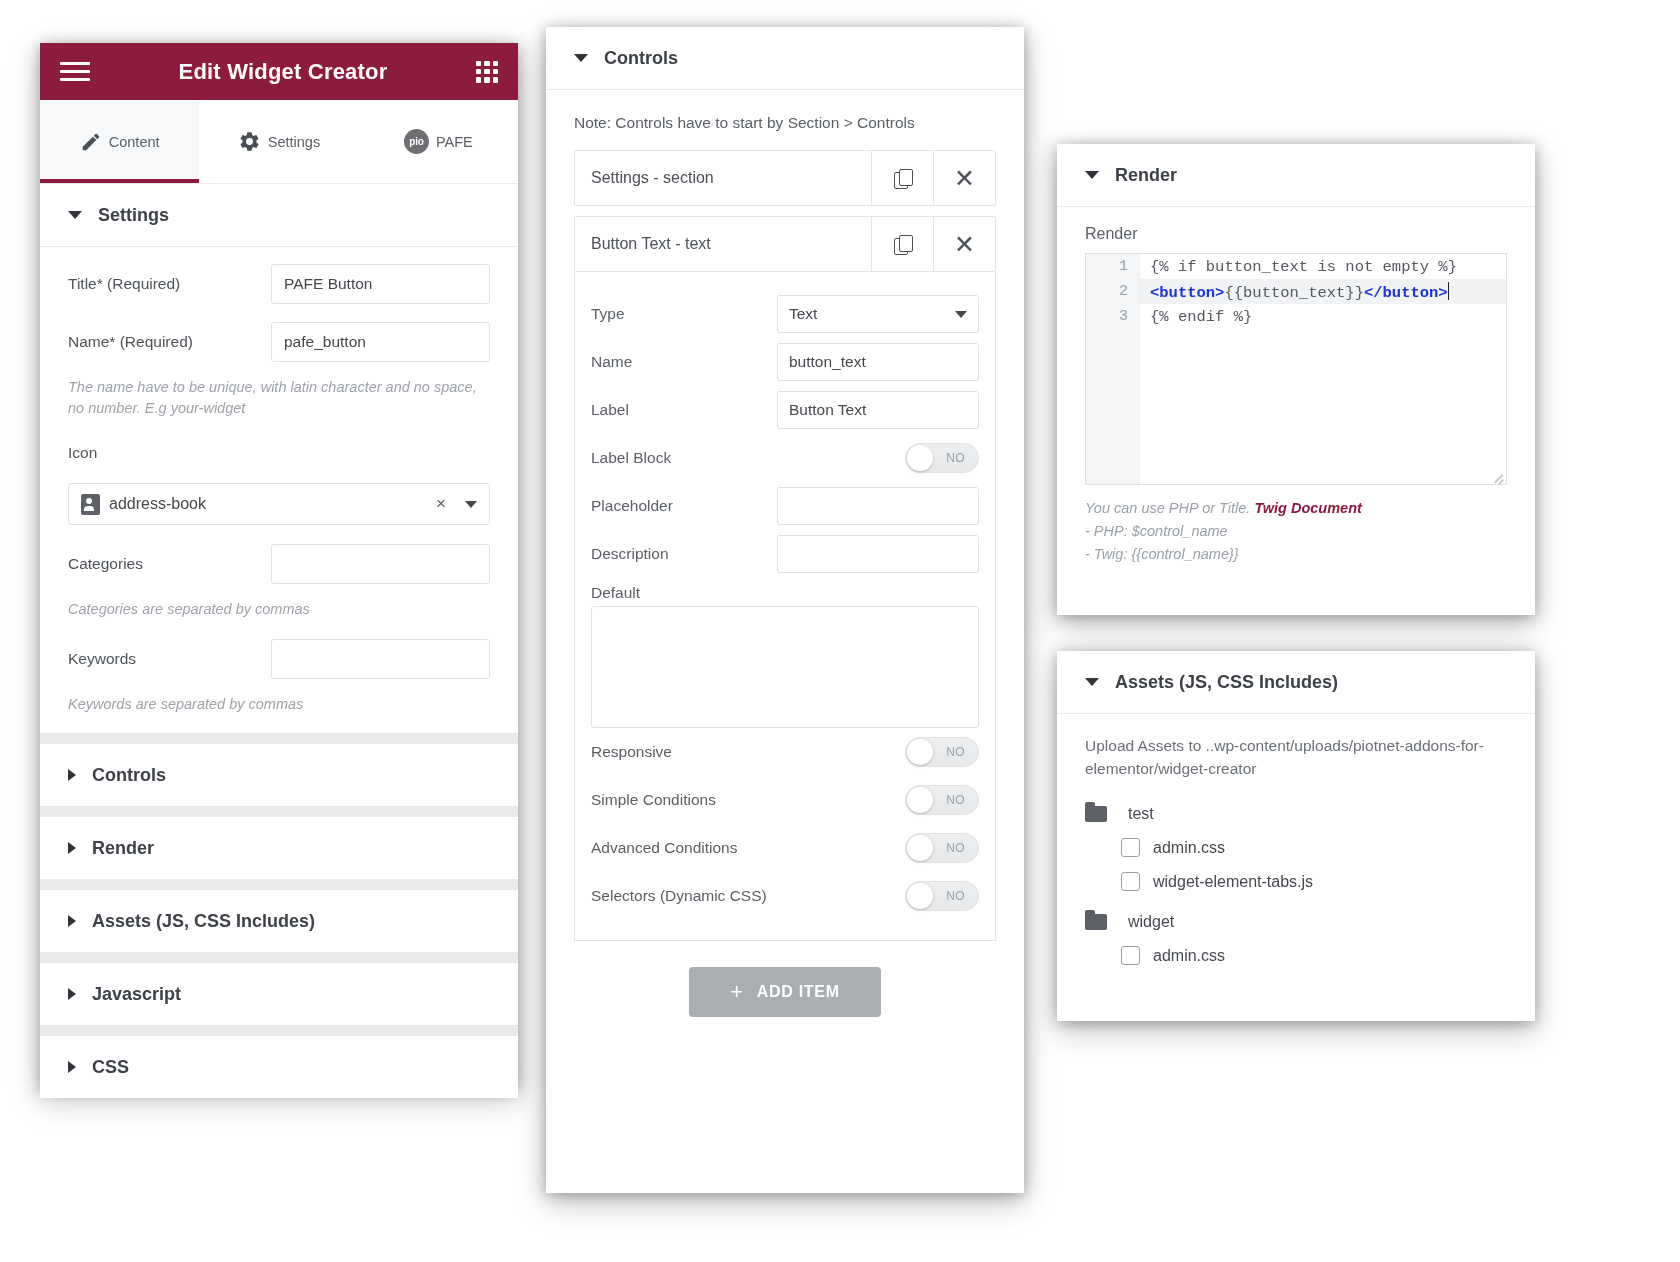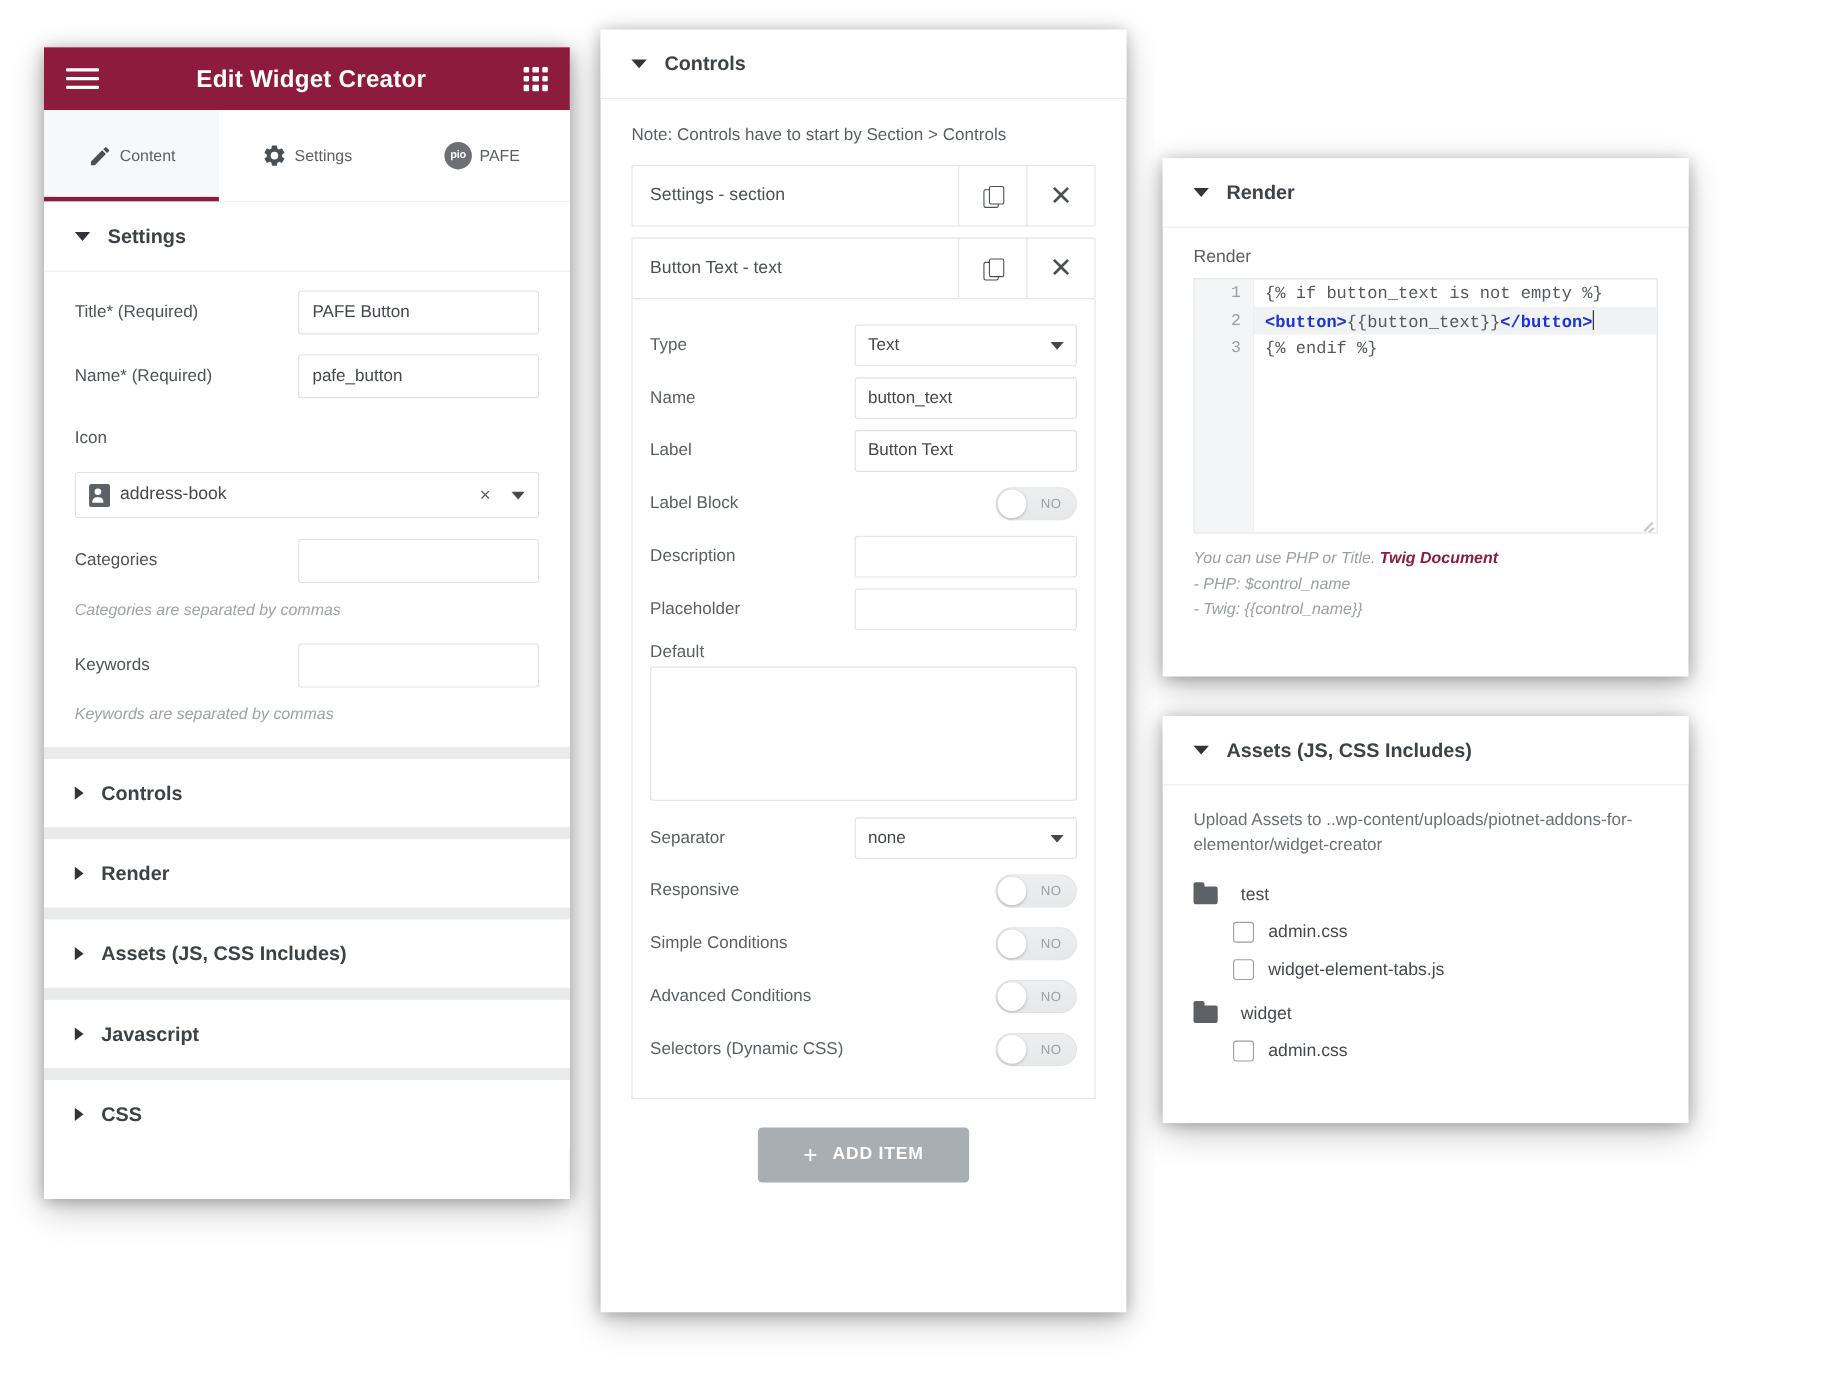--- a/index.html
+++ b/index.html
@@ -271,20 +271,21 @@
         <div class="field-row">
           <span class="field-label">Title* (Required)</span>
           <input class="txt-input" value="PAFE Button" style="">
         </div>
 
         <div class="field-row" style="margin-top:12px">
           <span class="field-label">Name* (Required)</span>
           <input class="txt-input" value="pafe_button" style="">
         </div>
 
+        <div class="hint" style="margin-top:12px">The name have to be unique, with latin character and no space, no number. E.g your-widget</div>
 
         <div class="field-row" style="min-height:40px;margin-top:14px">
           <span class="field-label">Icon</span>
         </div>
 
         <div class="icon-select">
           <span class="addrbook"></span>
           <span class="name">address-book</span>
           <span class="sel-x">×</span>
           <span class="sel-caret"></span>
@@ -390,41 +391,34 @@
 
       <div class="d-row">
         <span class="d-label">Label Block</span>
         <div class="toggle">
           <span class="knob"></span>
           <span class="st">NO</span>
         </div>
       </div>
 
       <div class="d-row">
+        <span class="d-label">Placeholder</span>
+        <input class="d-input" value="" style="">
+      </div>
+
+      <div class="d-row">
         <span class="d-label">Description</span>
-        <input class="d-input" value="" style="">
-      </div>
-
-      <div class="d-row">
-        <span class="d-label">Placeholder</span>
         <input class="d-input" value="" style="">
       </div>
 
       <div class="d-label-block">Default</div>
       <div style="display:flex">
         <textarea class="d-textarea" style=""></textarea>
       </div>
 
-      <div class="d-row" style="margin-top:10px">
-        <span class="d-label">Separator</span>
-        <div class="d-select">
-          <span class="v">none</span>
-          <span class="sel-caret"></span>
-        </div>
-      </div>
 
       <div class="d-row">
         <span class="d-label">Responsive</span>
         <div class="toggle">
           <span class="knob"></span>
           <span class="st">NO</span>
         </div>
       </div>
 
       <div class="d-row">

